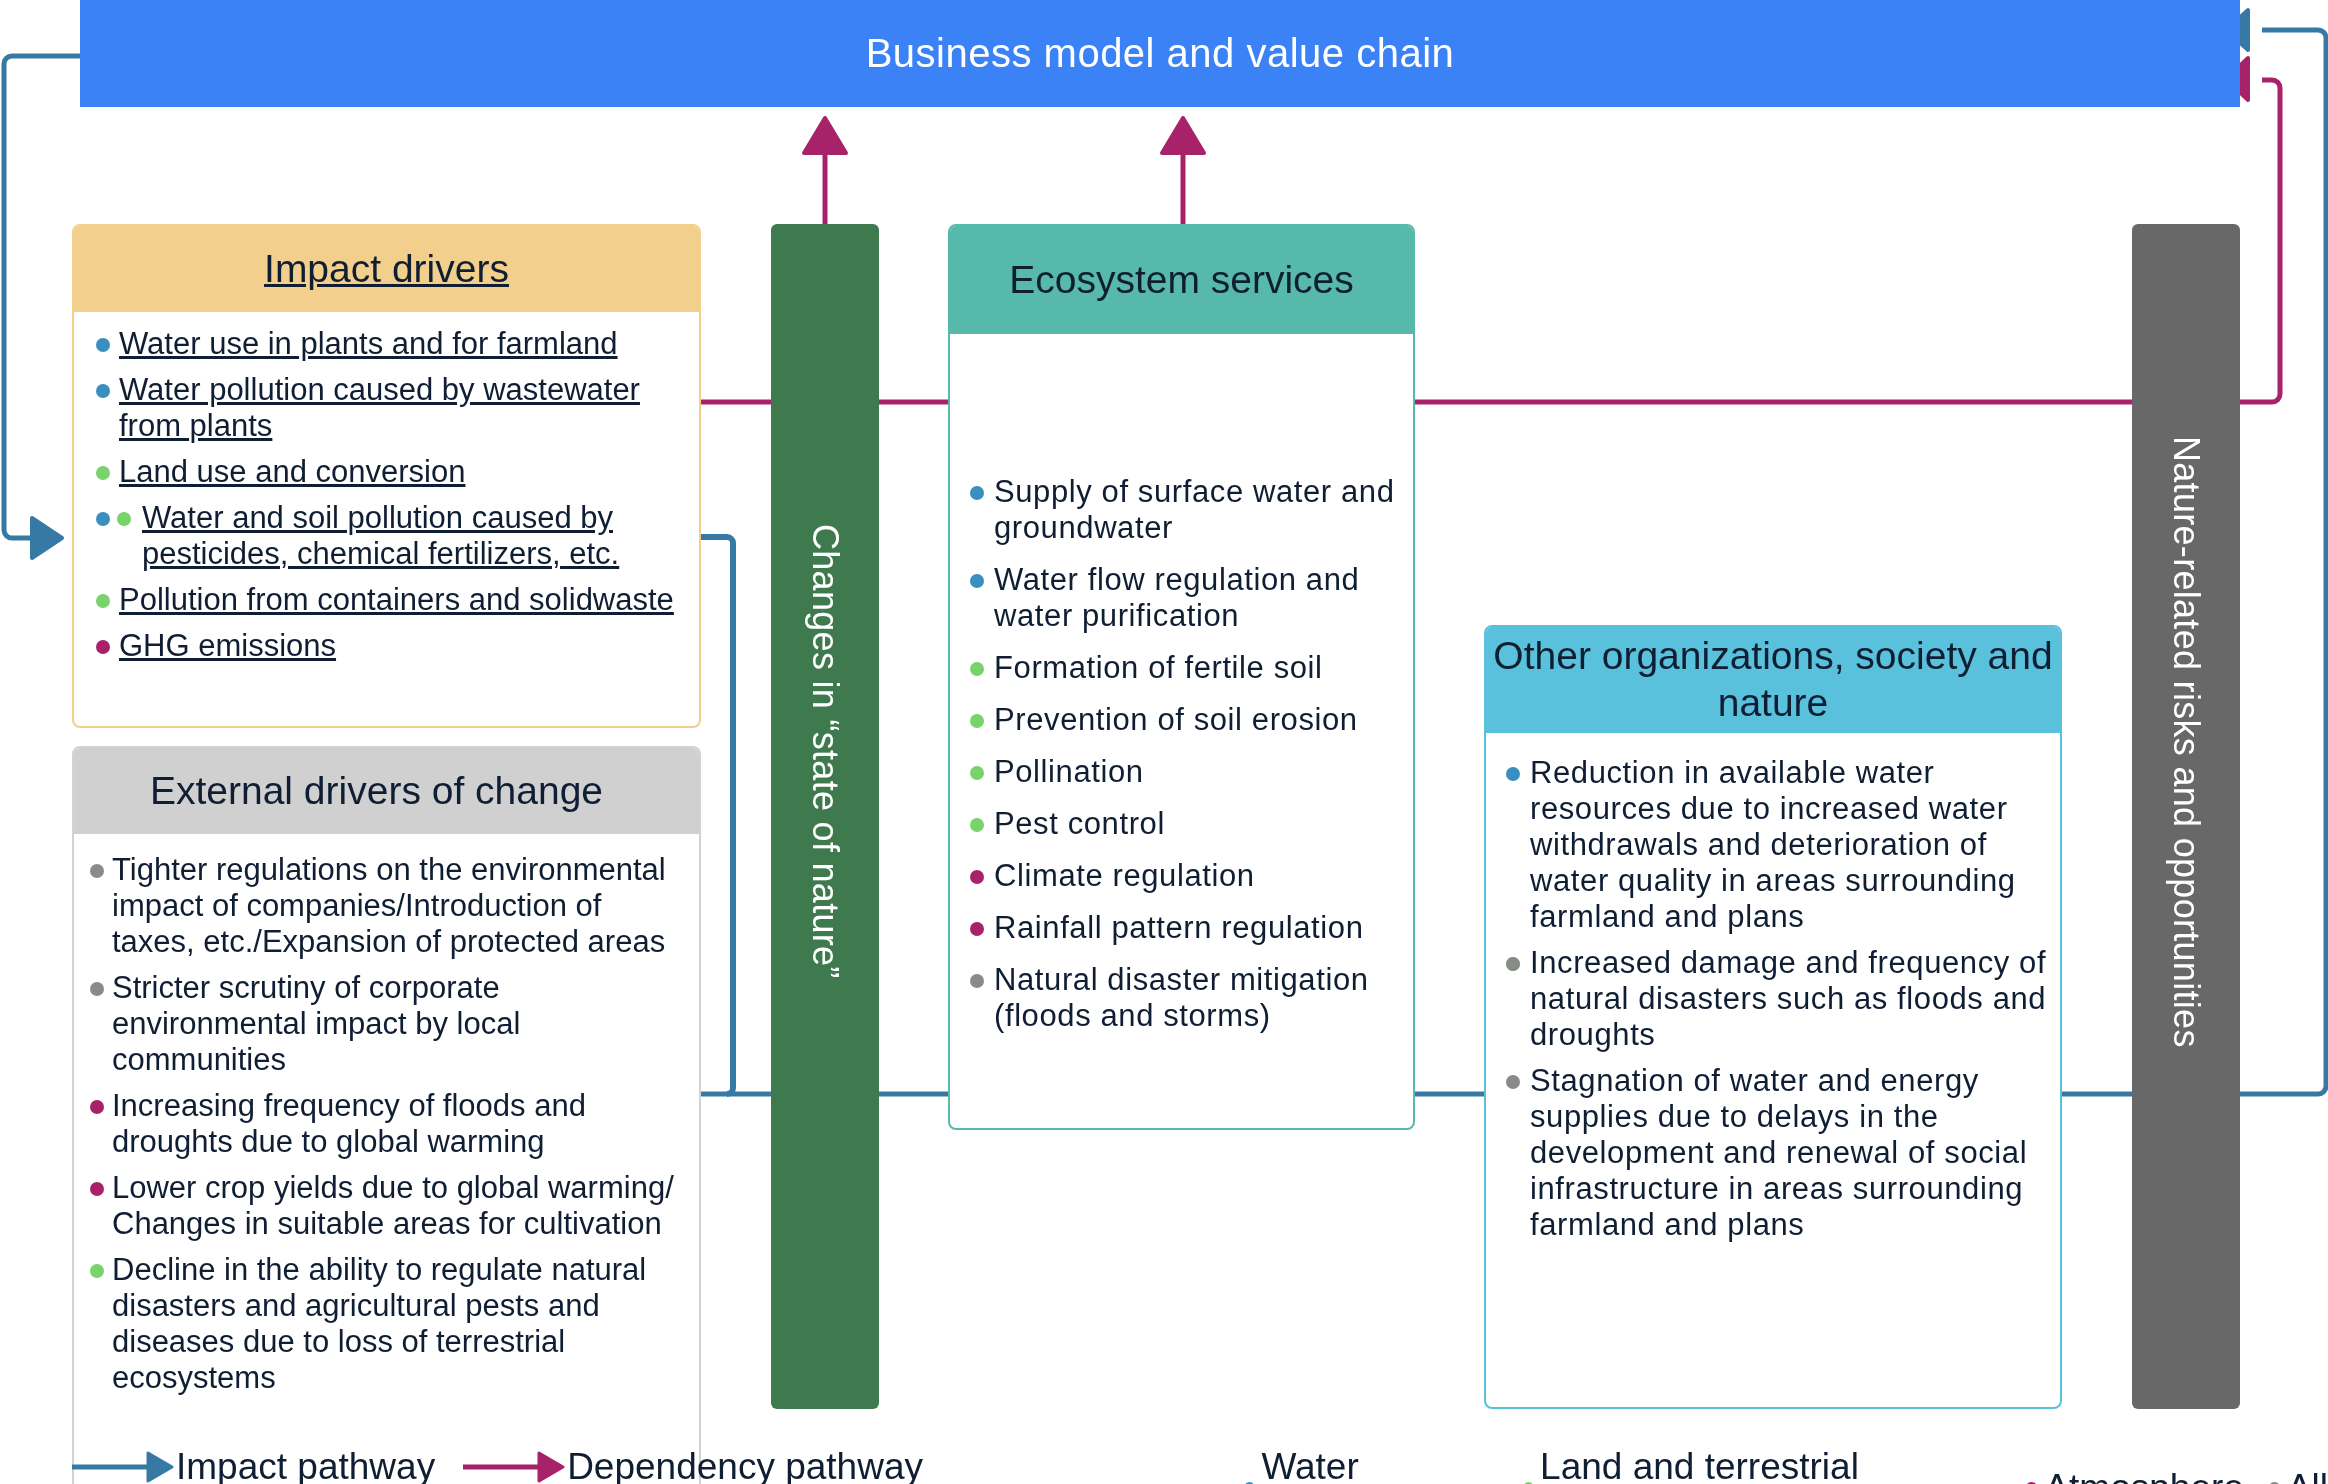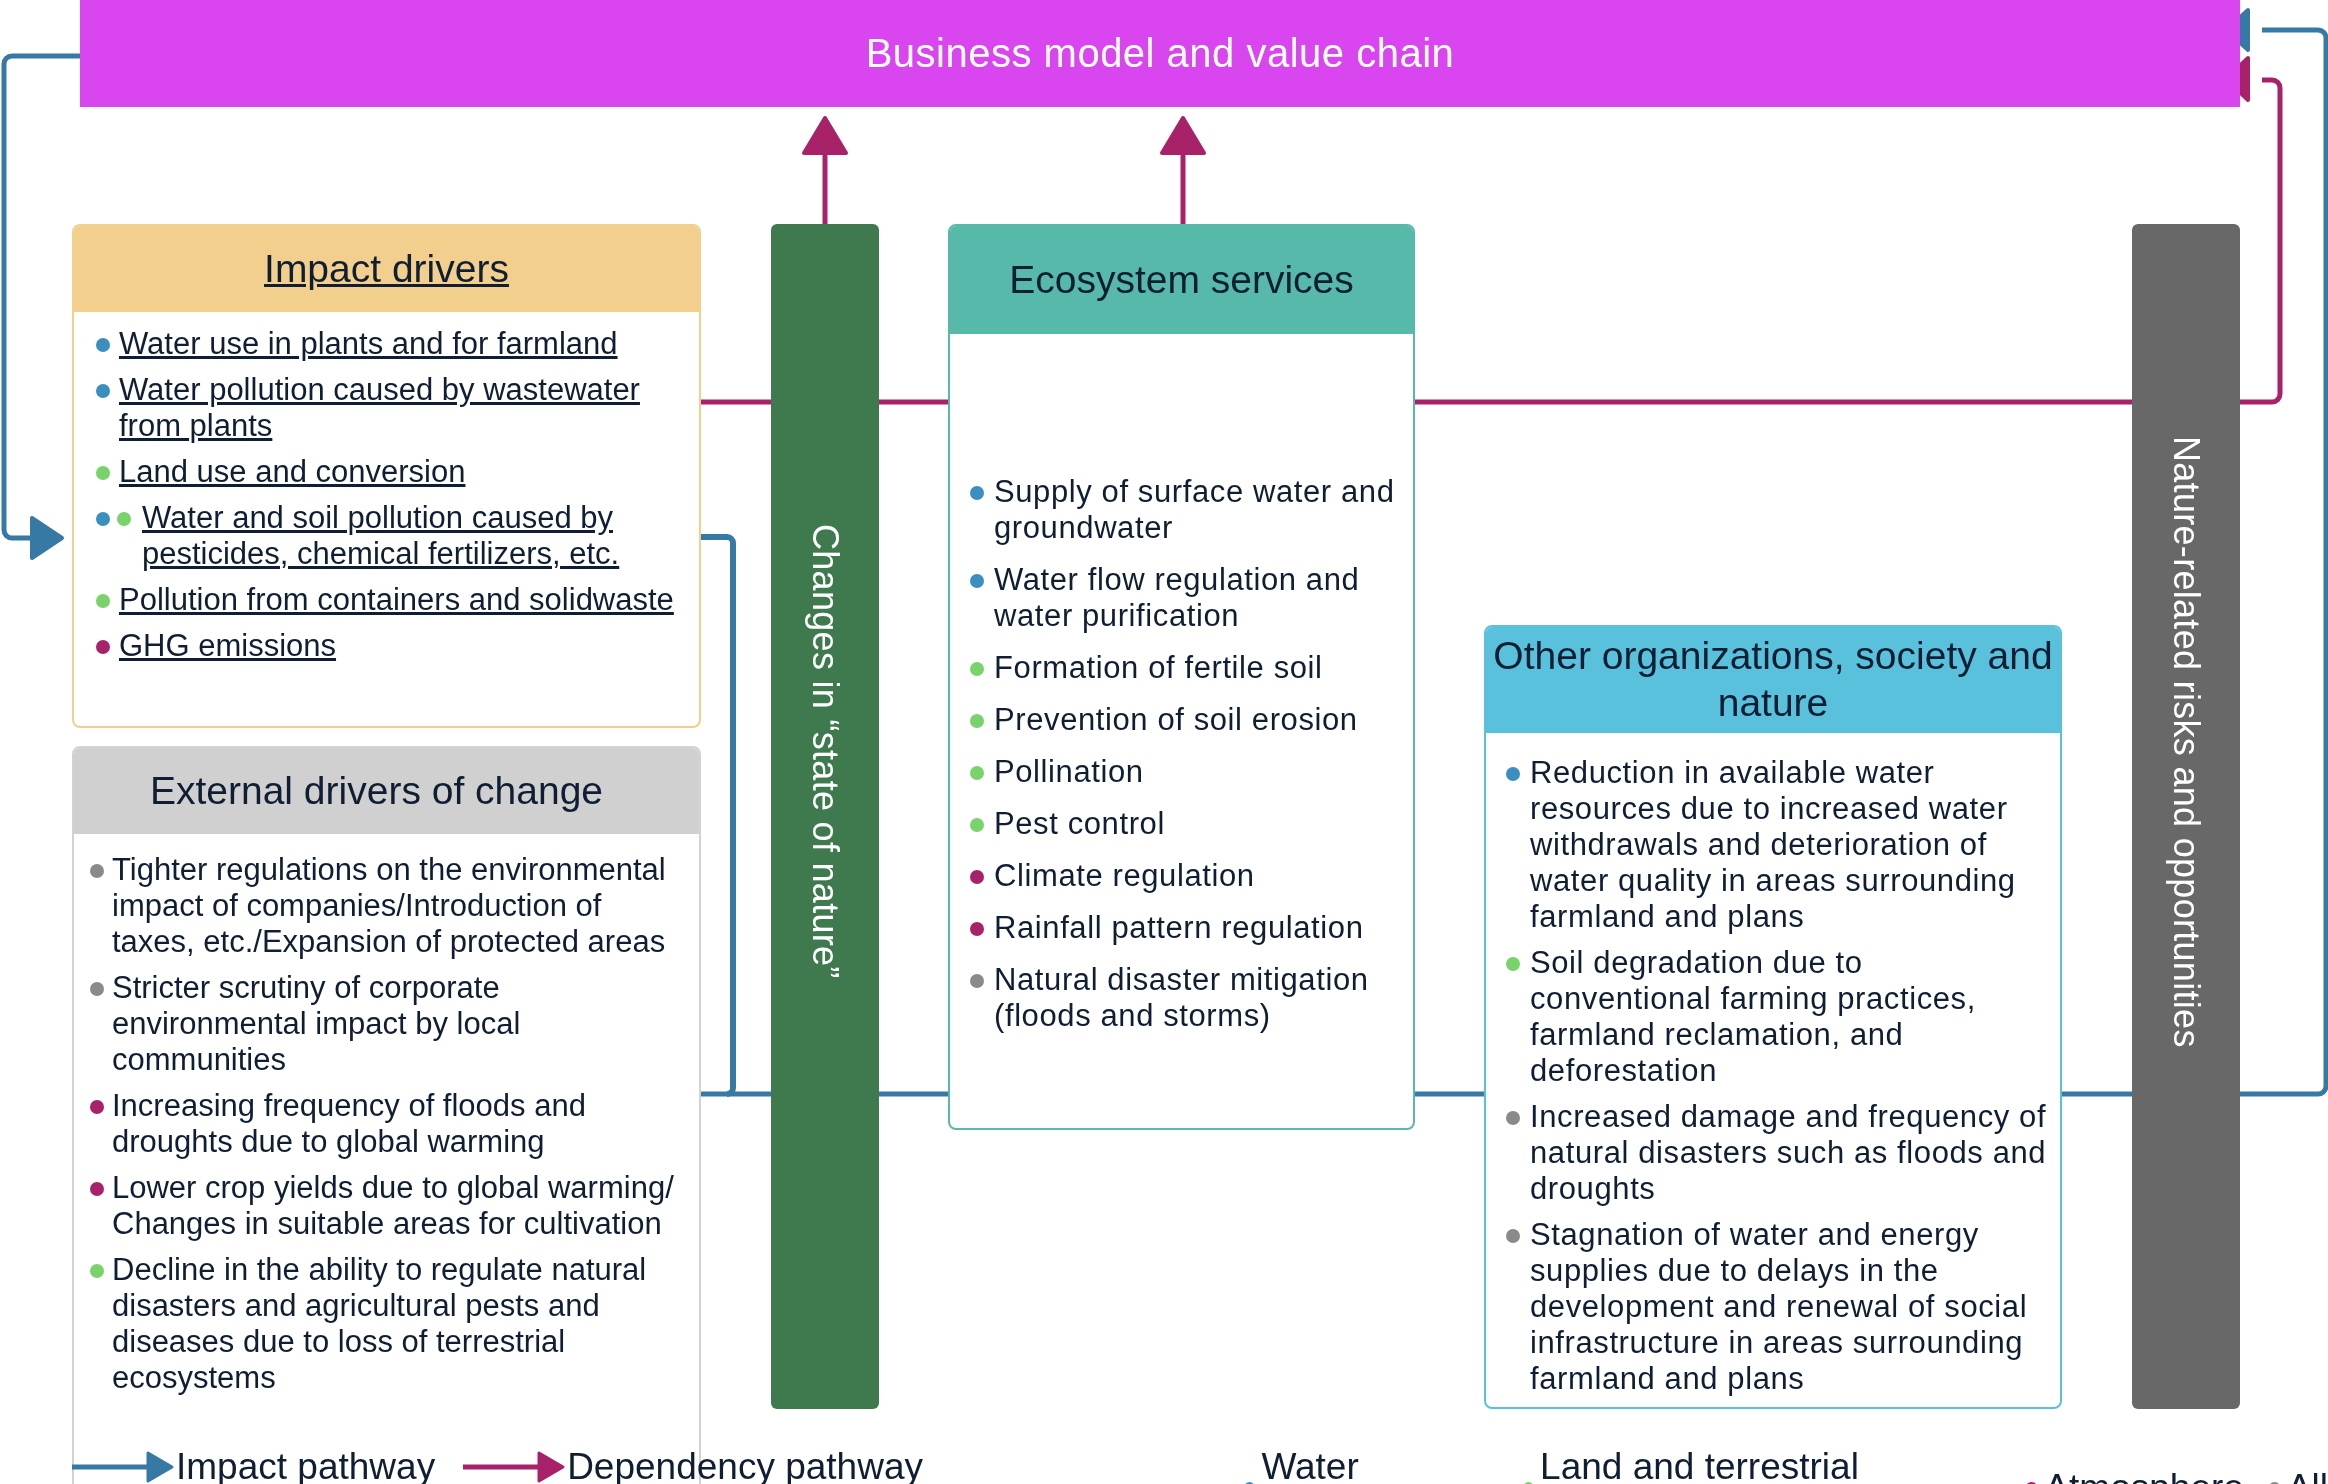--- a/index.html
+++ b/index.html
@@ -1,21 +1,21 @@
 <!DOCTYPE html>
 <html><head>
 <meta charset="utf-8">
 <style>
   html, body { margin: 0; padding: 0; background: #ffffff; }
   body { width: 2328px; height: 1484px; position: relative; overflow: hidden;
          font-family: "Liberation Sans", "DejaVu Sans", sans-serif; color: #0f1e33; }
   .abs { position: absolute; box-sizing: border-box; }
   svg.wires { position: absolute; left: 0; top: 0; width: 2328px; height: 1484px; pointer-events: none; }
 
-  .banner { left: 80px; top: 0; width: 2160px; height: 107px; background: #d946ef;
+  .banner { left: 80px; top: 0; width: 2160px; height: 107px; background: #3b82f6;
             color: #fff; font-size: 40px; display: flex; align-items: center; justify-content: center; letter-spacing: 0.5px; }
 
   .box { border-radius: 8px; background: #fff; overflow: hidden; }
   .box-head { display: flex; align-items: center; justify-content: center; text-align: center;
               font-size: 39px; color: #0f1e33; line-height: 1.2; }
   .box ul { list-style: none; margin: 0; padding: 0; }
   .box li { position: relative; font-size: 31px; line-height: 36px; margin-bottom: 10px; }
   .dots { position: absolute; left: 0; top: 12px; display: flex; gap: 7px; }
   .dot { width: 14px; height: 14px; border-radius: 50%; display: inline-block; }
 
@@ -161,21 +161,21 @@
 </div>
 
 <div class="abs box" id="other">
   <div class="box-head">Other organizations, society and nature</div>
   <ul>
       <li><span class="dots">
           <span class="dot" style="background: rgb(58, 142, 192);"></span>
         </span><span>Reduction in available water resources due to increased water withdrawals and deterioration of water quality in areas surrounding farmland and plans</span></li>
       <li><span class="dots">
           <span class="dot" style="background: rgb(120, 211, 107);"></span>
-        </span><span>Soil degradation due to conventional farming practices, farmland reclamation, and deforestation</span></li>
+        </span></li>
       <li><span class="dots">
           <span class="dot" style="background: rgb(138, 138, 138);"></span>
         </span><span>Increased damage and frequency of natural disasters such as floods and droughts</span></li>
       <li><span class="dots">
           <span class="dot" style="background: rgb(138, 138, 138);"></span>
         </span><span>Stagnation of water and energy supplies due to delays in the development and renewal of social infrastructure in areas surrounding farmland and plans</span></li>
     </ul>
 </div>
 
 <div class="abs vbar" id="risks">

